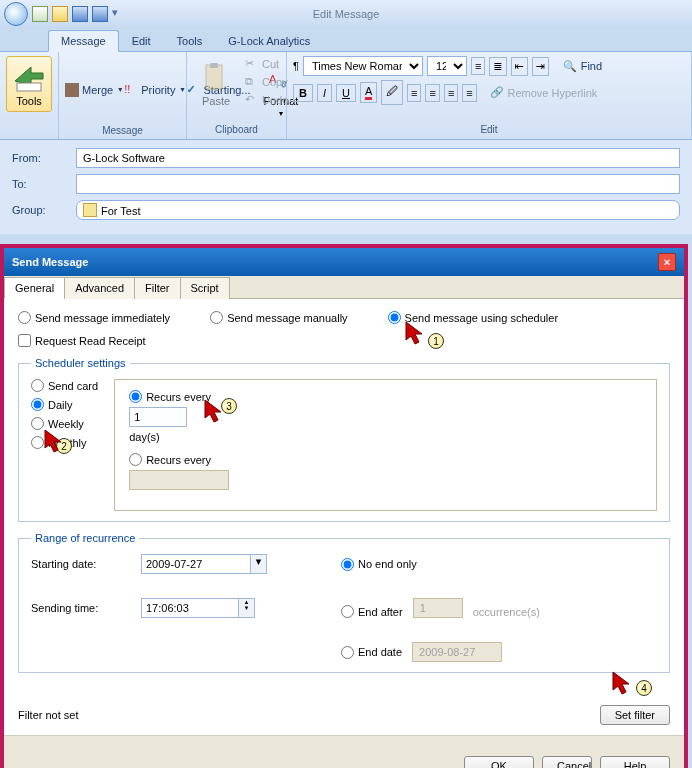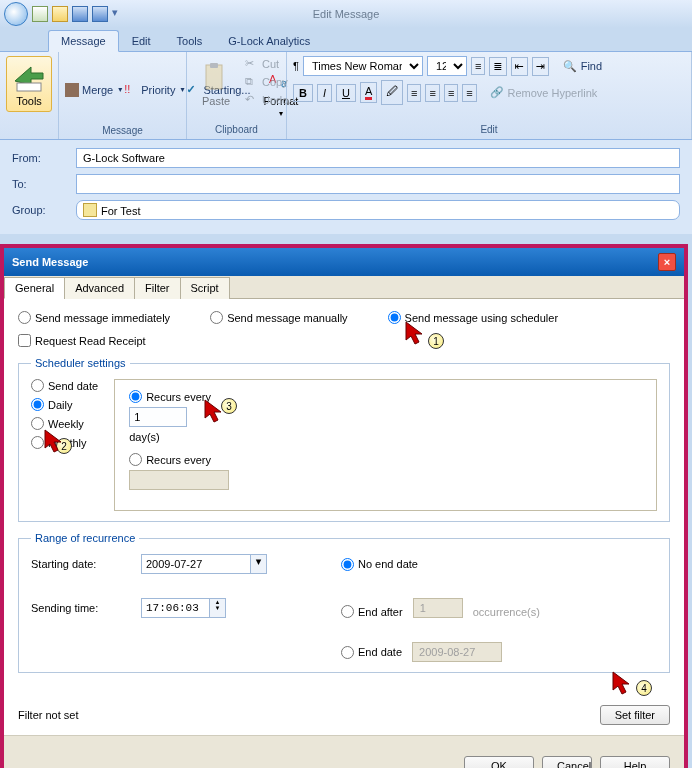--- a/index.html
+++ b/index.html
@@ -252,21 +252,21 @@
           <input type="checkbox" style="">
           <span>Request Read Receipt</span>
         </label>
 
       <fieldset>
         <legend>Scheduler settings</legend>
         <div class="sched-inner">
           <div class="sched-left">
             <label class="radio-opt">
                 <input type="radio" name="freq" style="">
-                <span>Send date</span>
+                <span>Send card</span>
               </label>
             <label class="radio-opt">
                 <input type="radio" name="freq" checked="" style="">
                 <span>Daily</span>
               </label>
             <label class="radio-opt">
                 <input type="radio" name="freq" style="">
                 <span>Weekly</span>
               </label>
             <label class="radio-opt">
@@ -298,26 +298,26 @@
         <legend>Range of recurrence</legend>
         <div class="range-grid">
           <span>Starting date:</span>
           <div style="display:flex;">
               <input class="date-input" value="2009-07-27" style="">
               <span style="border:1px solid #9fb8d8;border-left:none;width:16px;text-align:center;background:#eef3fa;cursor:pointer;">▾</span>
             </div>
           <span></span>
           <label class="radio-opt">
               <input type="radio" name="end" checked="" style="">
-              <span>No end date</span>
+              <span>No end only</span>
             </label>
 
           <span>Sending time:</span>
           <div style="display:flex;">
-              <input class="date-input" style="width: 69px; font-family: Liberation Mono, monospace;" value="17:06:03">
+              <input class="date-input" style="width: 98px;" value="17:06:03">
               <span style="border:1px solid #9fb8d8;border-left:none;width:16px;display:flex;flex-direction:column;background:#eef3fa;">
                 <span style="font-size:6px;text-align:center;">▲</span>
                 <span style="font-size:6px;text-align:center;">▼</span>
               </span>
             </div>
           <span></span>
           <div style="display:flex;align-items:flex-end;gap:10px;">
             <label class="radio-opt">
                 <input type="radio" name="end" style="">
                 <span>End after</span>

